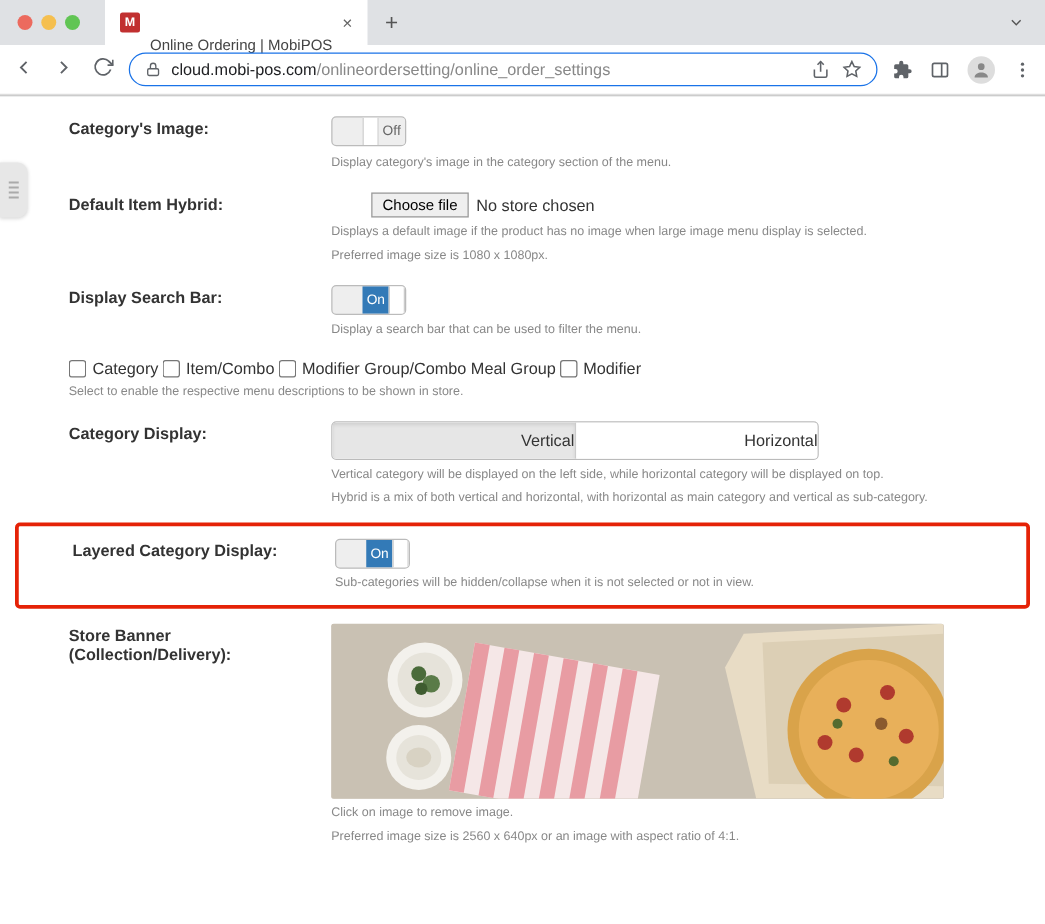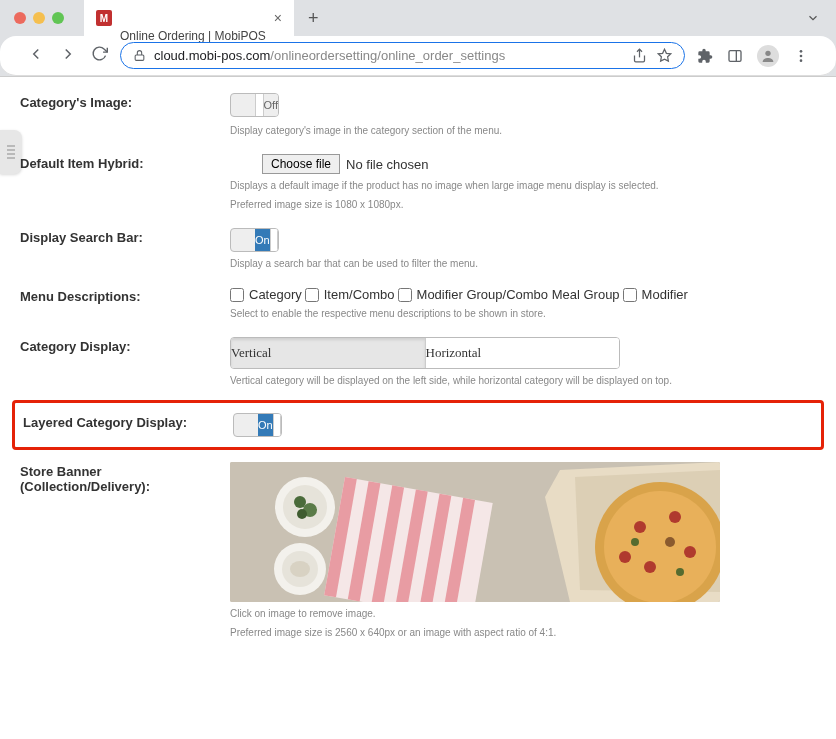--- a/index.html
+++ b/index.html
@@ -13,57 +13,57 @@
   .tl.red { background: #ec6a5e; }
   .tl.yellow { background: #f5bf4f; }
   .tl.green { background: #61c554; }
   .tab { display: flex; align-items: center; gap: 8px; background: #fff; border-radius: 8px 8px 0 0; padding: 7px 12px; min-width: 185px; margin-left: 8px; font-size: 12px; color: #444; }
   .favicon { width: 16px; height: 16px; background: #c13030; color: #fff; display: flex; align-items: center; justify-content: center; font-size: 10px; font-weight: bold; border-radius: 2px; }
   .tab-title { flex: 1; white-space: nowrap; overflow: hidden; margin-top: 36px; }
   .tab-close { color: #666; font-size: 14px; cursor: pointer; }
   .new-tab { color: #555; font-size: 18px; padding: 0 8px; cursor: pointer; }
   .tab-bar-right { margin-left: auto; display:flex; align-items:center; gap:10px; padding-right:8px; color:#555;}
   
-  .addr-bar { display: flex; align-items: center; background: #fff; padding: 6px 27px; gap: 12px; border-bottom: 1px solid #ddd; border-radius: 16px; }
+  .addr-bar { display: flex; align-items: center; background: #fff; padding: 6px 10px; gap: 12px; border-bottom: 1px solid #ddd; }
   .nav-btns { display: flex; gap: 14px; color: #5f6368; }
   .url-field { flex: 1; display: flex; align-items: center; border: 1.5px solid #1a73e8; border-radius: 20px; padding: 5px 12px; gap: 8px; font-size: 13px; color: #555; }
   .url-domain { color: #202124; }
   .url-path { color: #888; }
   .url-actions { margin-left: auto; display: flex; gap: 10px; color: #5f6368; }
   .addr-right { display: flex; gap: 14px; color: #5f6368; align-items: center; }
   .avatar { width: 22px; height: 22px; border-radius: 50%; background: #ddd; display:flex; align-items:center; justify-content:center; }
   
   
   .edge-tab { position: absolute; left: 0; top: 130px; width: 22px; height: 44px; background: #e7e7e7; border-radius: 0 8px 8px 0; display:flex; align-items:center; justify-content:center; color:#999; box-shadow: 0 1px 3px rgba(0,0,0,0.15);}
   
   
   .page { padding: 8px 20px 20px 20px; position: relative; }
-  .row { display: flex; align-items: flex-start; padding: 8px 0; }
+  .row { display: flex; align-items: flex-start; padding: 8px 0; margin-left: 35px; }
   .label-col { width: 210px; font-weight: bold; color: #333; font-size: 13px; padding-top: 2px; }
   .ctrl-col { flex: 1; }
   .help { color: #888; font-size: 10px; margin-top: 4px; line-height: 1.5; }
   
-  .toggle { display: inline-flex; width: 49px; height: 24px; border-radius: 4px; overflow: hidden; border: 1px solid #bbb; background: #eee; cursor: pointer; padding-left: 24px; }
+  .toggle { display: inline-flex; width: 60px; height: 24px; border-radius: 4px; overflow: hidden; border: 1px solid #bbb; background: #eee; cursor: pointer; padding-left: 24px; }
   .toggle .on, .toggle .off { display:flex; align-items:center; justify-content:center; font-size: 11px; }
   .toggle .on { width: 36px; background: #337ab7; color: #fff; }
   .toggle .off { width: 36px; background: #eee; color: #666; }
   .toggle .knob { width: 20px; background: #fff; border-left:1px solid #ccc; border-right:1px solid #ccc;}
   .toggle.is-off .off { display:flex; }
   .toggle.is-off .knob { order: -1; }
   
   .file-picker { display: inline-flex; align-items: center; gap: 6px; padding-left: 32px; }
   .file-btn { border: 1px solid #999; background: #efefef; padding: 2px 8px; font-size: 12px; cursor: pointer; }
   .file-text { font-size: 13px; color: #333; }
   
   .check-row { display: flex; flex-wrap: wrap; gap: 3px; align-items: center; }
   .check-item { display: flex; align-items: center; gap: 5px; font-size: 13px; color: #333; }
   .check-item input { width:14px; height:14px; }
   
   .seg { display: inline-flex; border: 1px solid #bbb; border-radius: 4px; overflow: hidden; width: 390px; }
-  .seg-btn { flex:1; text-align:left; padding: 7px 0; font-size: 13px; background: #fff; color:#333; cursor:pointer; border-right:1px solid #ccc;font-family:Liberation Serif, serif; }
+  .seg-btn { flex:1; text-align:right; padding: 7px 0; font-size: 13px; background: #fff; color:#333; cursor:pointer; border-right:1px solid #ccc; }
   .seg-btn:last-child { border-right:none; }
   .seg-btn.active { background: #e6e6e6; box-shadow: inset 0 2px 3px rgba(0,0,0,0.1); }
   
   .highlight-box { border: 3px solid #e52207; border-radius: 4px; padding: 6px 0; margin: 4px -8px; }
   .highlight-box .row { padding: 4px 8px; }
   
   .banner-img { width: 490px; height: 140px; background: #cbc2b4; border-radius: 2px; position: relative; overflow: hidden; cursor:pointer; }
 </style>
 </head>
 <body>
@@ -161,41 +161,40 @@
       </div>
       <div class="help">Display category's image in the category section of the menu.</div>
     </div>
   </div>
 
   <div class="row">
     <div class="label-col">Default Item Hybrid:</div>
     <div class="ctrl-col">
       <div class="file-picker">
         <button class="file-btn">Choose file</button>
-        <span class="file-text">No file chosen</span>
+        <span class="file-text">No store chosen</span>
       </div>
       <div class="help">Displays a default image if the product has no image when large image menu display is selected.</div>
       <div class="help">Preferred image size is 1080 x 1080px.</div>
     </div>
   </div>
 
   <div class="row">
     <div class="label-col">Display Search Bar:</div>
     <div class="ctrl-col">
       <div class="toggle is-on">
         <span class="on">On</span>
         <span class="knob"></span>
 
       </div>
       <div class="help">Display a search bar that can be used to filter the menu.</div>
     </div>
   </div>
 
   <div class="row">
-    <div class="label-col">Menu Descriptions:</div>
     <div class="ctrl-col">
       <div class="check-row">
         <label class="check-item">
             <input type="checkbox" style="">
             <span>Category</span>
           </label>
         <label class="check-item">
             <input type="checkbox" style="">
             <span>Item/Combo</span>
           </label>
@@ -213,32 +212,34 @@
   </div>
 
   <div class="row">
     <div class="label-col">Category Display:</div>
     <div class="ctrl-col">
       <div class="seg">
         <div class="seg-btn active">Vertical</div>
         <div class="seg-btn">Horizontal</div>
       </div>
       <div class="help">Vertical category will be displayed on the left side, while horizontal category will be displayed on top.</div>
+      <div class="help">Hybrid is a mix of both vertical and horizontal, with horizontal as main category and vertical as sub-category.</div>
     </div>
   </div>
 
   <div class="highlight-box">
     <div class="row">
       <div class="label-col">Layered Category Display:</div>
       <div class="ctrl-col">
         <div class="toggle is-on">
           <span class="on">On</span>
           <span class="knob"></span>
 
         </div>
+        <div class="help">Sub-categories will be hidden/collapse when it is not selected or not in view.</div>
       </div>
     </div>
   </div>
 
   <div class="row">
     <div class="label-col">
       <span>Store Banner</span><br>
       <span>(Collection/Delivery):</span>
     </div>
     <div class="ctrl-col">

